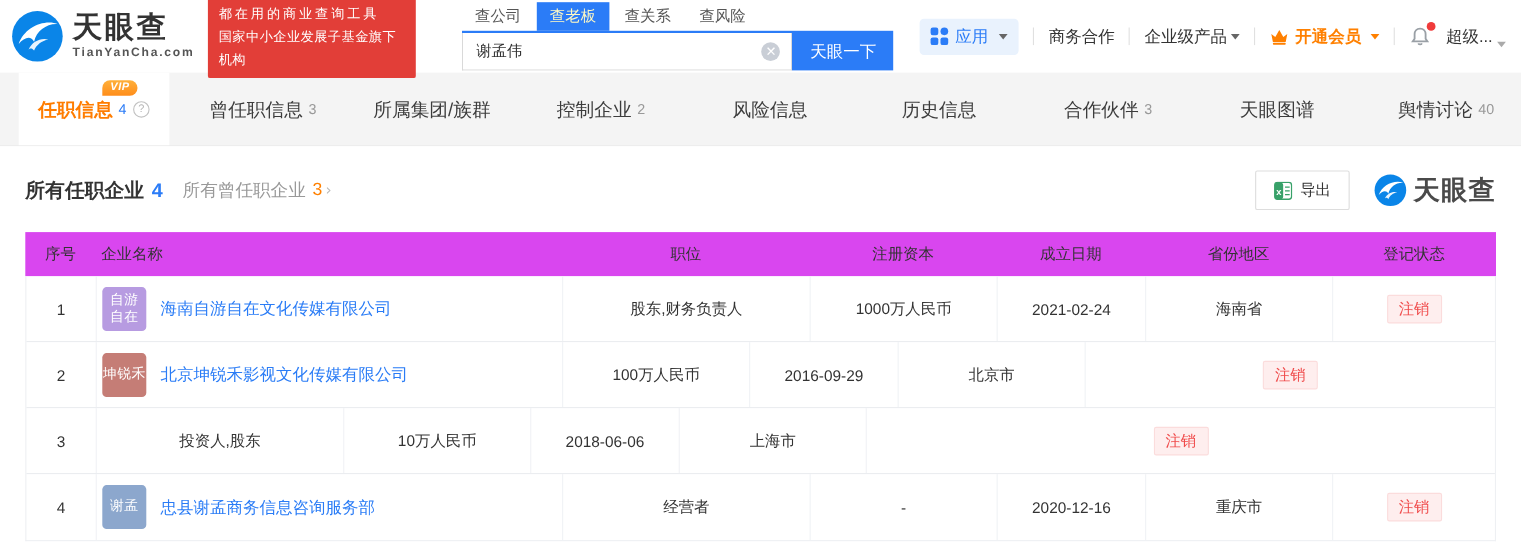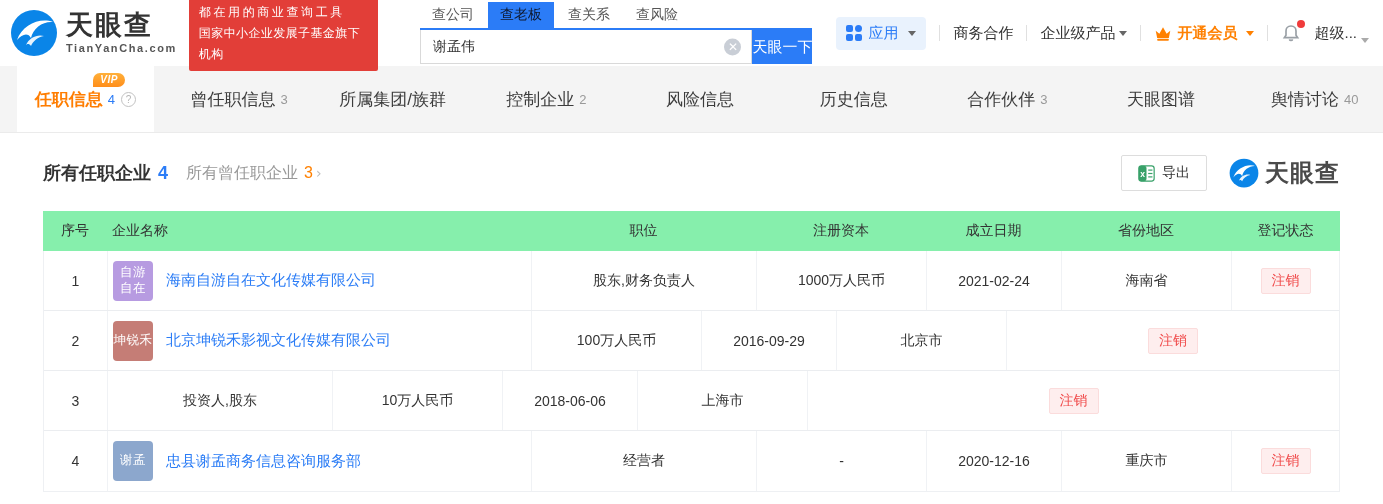--- a/index.html
+++ b/index.html
@@ -13,26 +13,26 @@
   .logo-swirl { width:48px; height:48px; flex:0 0 auto; }
   .logo-text-cn { font-size:27px; font-weight:bold; color:#333; line-height:1; letter-spacing:2px;}
   .logo-text-en { font-size:11px; color:#555; letter-spacing:1.6px; margin-top:3px; font-weight:bold;}
   .promo { margin-left:12px; background:#e23e38; color:#fff; font-size:12px; padding:6px 10px; border-radius:2px; line-height:1.75; }
   .promo .l1 { letter-spacing:2.6px; }
   .promo .l2 { letter-spacing:0.4px; }
 
   .searchbox { margin-left:42px; width:432px; }
   .stabs { display:flex; align-items:flex-start; gap:2px; border-bottom:2px solid #2b7cf7; }
   .stab { font-size:14px; color:#555; padding:4px 12px 4px; cursor:pointer; }
-  .stab.active { background:#2b7cf7; color:#0f172a; }
+  .stab.active { background:#2b7cf7; color:#fef9c3; }
   .srow { display:flex; height:34px; }
   .sinput { position:relative; flex:1; border:1px solid #d9d9d9; border-top:none; display:flex; align-items:center; }
   .sinput input { border:none; outline:none; width:100%; height:100%; font-size:14px; color:#333; padding:0 30px 0 12px; font-family:inherit; }
   .clear-icon { position:absolute; right:10px; top:50%; transform:translateY(-50%); width:17px; height:17px; border-radius:50%; background:#c9ced6; color:#fff; font-size:12px; line-height:17px; text-align:center; cursor:pointer; }
-  .sbtn { width:60px; background:#2b7cf7; color:#fff; border:none; font-size:15px; cursor:pointer; font-family:Liberation Mono, monospace; }
+  .sbtn { width:92px; background:#2b7cf7; color:#fff; border:none; font-size:15px; cursor:pointer; font-family:Liberation Mono, monospace; }
 
   .hnav { margin-left:auto; display:flex; align-items:center; gap:13px; font-size:15px; color:#333; white-space:nowrap;padding-left:24px; }
   .apps-chip { display:flex; align-items:center; gap:6px; background:#e9f2fd; border-radius:4px; padding:7px 10px; color:#2b7cf7; cursor:pointer; }
   .grid-icon { width:16px; height:16px; display:grid; grid-template-columns:7px 7px; grid-template-rows:7px 7px; gap:2px; }
   .grid-icon i { background:#2b7cf7; border-radius:2px; }
   .grid-icon i.dot { border-radius:50%; }
   .caret { display:inline-block; width:0; height:0; border-left:4px solid transparent; border-right:4px solid transparent; border-top:5px solid #666; margin-left:4px; vertical-align:middle; }
   .caret.orange { border-top-color:#ff8000; }
   .vdiv { width:1px; height:16px; background:#e0e0e0; }
   .hnav a { color:#333; }
@@ -44,37 +44,37 @@
   
   .tabbar { height:67px; background:#f4f4f4; display:flex; border-bottom:1px solid #ebebeb; }
   .tab { flex:1; display:flex; align-items:center; justify-content:center; font-size:17px; color:#3c3c3c; cursor:pointer; position:relative;margin-left:17px; }
   .tab .tab-count { font-size:13px; color:#999; margin-left:5px; }
   .tab.active { background:#fff; color:#ff7d00; font-weight:bold; }
   .tab.active .tab-count { color:#2b7cf7; font-weight:normal; }
   .vip-badge { position:absolute; top:7px; left:50%; margin-left:8px; background:linear-gradient(180deg,#ffb03a,#ff8d1a); color:#fff; font-size:10px; font-style:italic; font-weight:bold; padding:1px 7px 2px; border-radius:8px 8px 8px 0; letter-spacing:0.5px; }
   .help-icon { width:15px; height:15px; border:1px solid #c2c2c2; border-radius:50%; color:#b5b5b5; font-size:10px; line-height:14px; text-align:center; margin-left:6px; font-weight:normal; font-style:normal; }
 
   
-  .content { background:#fff; padding:22px 43px 0; }
+  .content { background:#fff; padding:22px 23px 0; }
   .section-head { display:flex; align-items:center; }
   .sec-title { font-size:18px; font-weight:bold; color:#333; }
   .sec-count { font-size:18px; font-weight:bold; color:#2b7cf7; margin-left:7px; }
   .sec-secondary { margin-left:18px; font-size:16px; color:#999; cursor:pointer; display:flex; align-items:center; }
   .sec-secondary .orange { color:#ff8000; margin-left:6px; }
   .sec-chevron { color:#bbb; font-size:14px; margin-left:3px; font-family:"DejaVu Sans",sans-serif; }
   .sec-right { margin-left:auto; display:flex; align-items:center; gap:22px; }
   .export-btn { display:flex; align-items:center; gap:7px; border:1px solid #ddd; border-radius:2px; background:#fff; padding:8px 16px; font-size:14px; color:#333; cursor:pointer; font-family:inherit; }
   .excel-icon { width:17px; height:17px; }
   .wm-logo { display:flex; align-items:center; gap:6px; }
   .wm-swirl { width:30px; height:30px; }
   .wm-text { font-size:24px; font-weight:bold; color:#4a4a4a; letter-spacing:1px; }
 
   
   .table { margin-top:20px; }
-  .thead { display:flex; background:#86efac; height:40px; align-items:center; font-size:14px; color:#333; }
+  .thead { display:flex; background:#d946ef; height:40px; align-items:center; font-size:14px; color:#333; }
   .tbody { border:1px solid #eef0f3; border-top:none; }
   .tr { display:flex; align-items:stretch; border-bottom:1px solid #ebedf0; min-height:60px; }
   .tr:last-child { border-bottom:none; }
   .td,.th { display:flex; align-items:center; justify-content:center; text-align:center; padding:6px 8px; font-size:14px; color:#333; }
   .td { border-right:1px solid #f0f2f5; }
   .td:last-child { border-right:none; }
   .c1 { width:64px; flex:0 0 auto; }
   .c2 { width:424px; flex:0 0 auto; justify-content:flex-start; text-align:left; padding-left:5px; }
   .c3 { width:225px; flex:0 0 auto; }
   .c4 { width:170px; flex:0 0 auto; }

